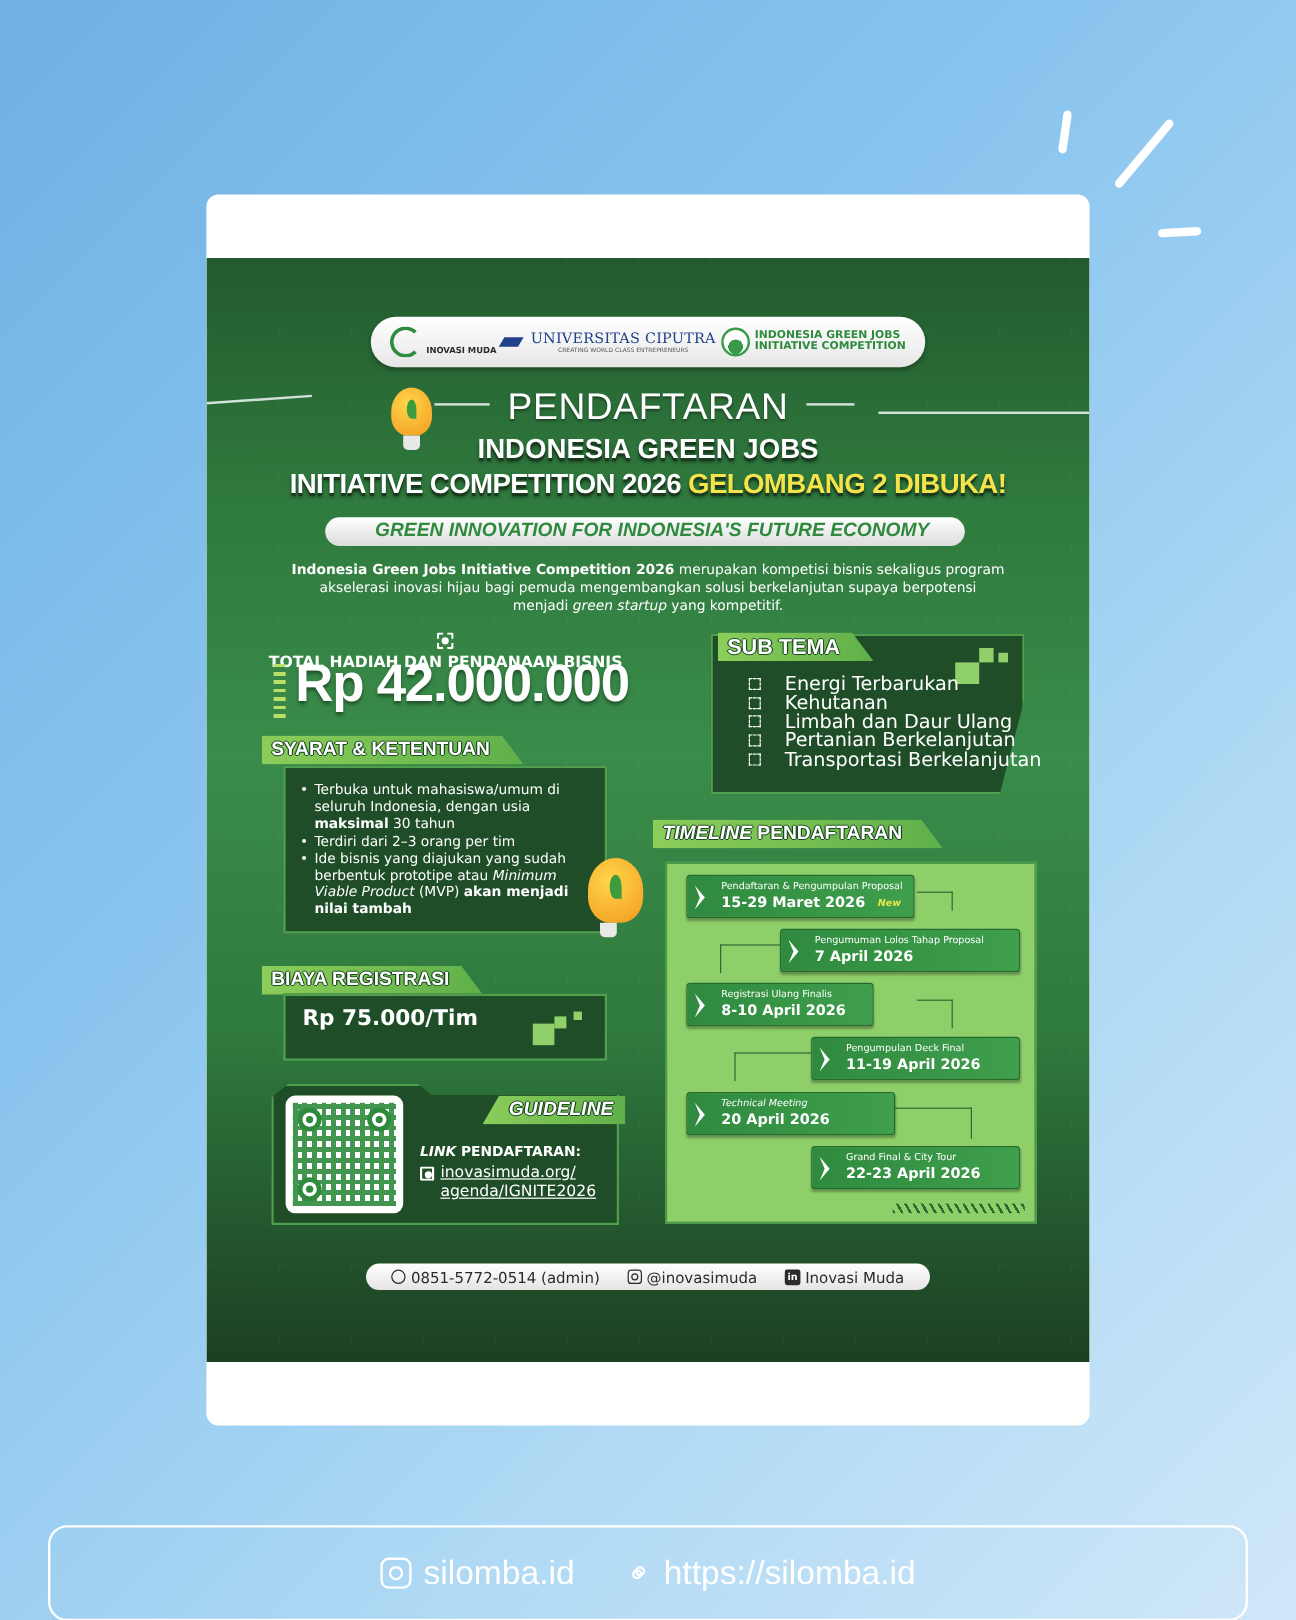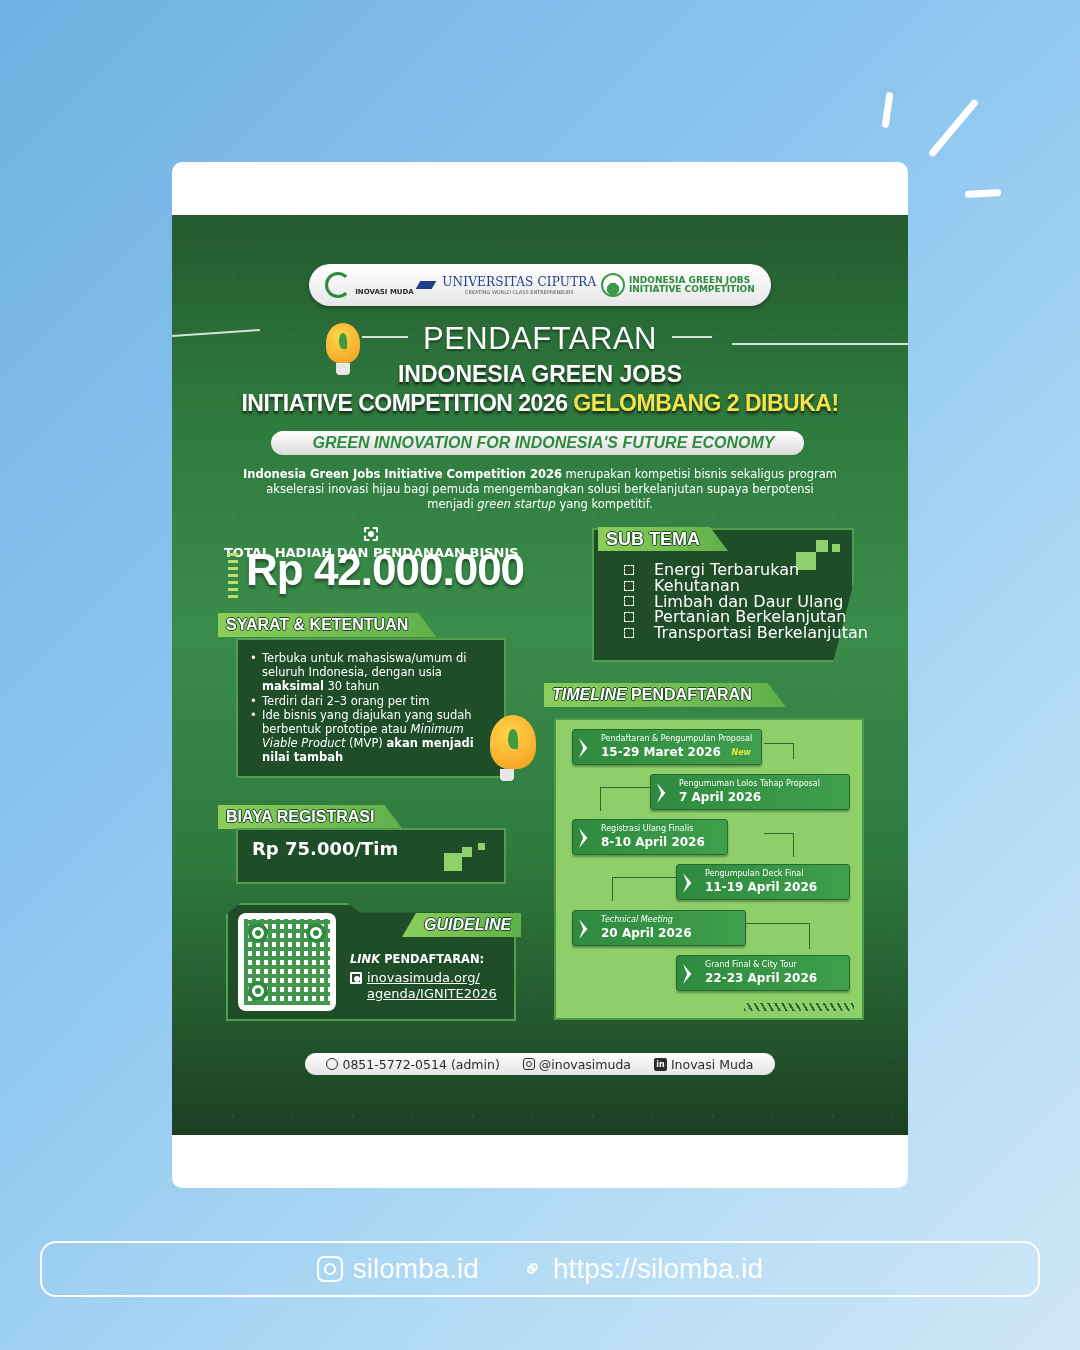--- a/index.html
+++ b/index.html
@@ -135,21 +135,21 @@
     display: flex; align-items: center; justify-content: space-around; padding: 0 10px;
     font-size: 12.5px; color: #2b2b2b;
   }
   .contact-item { display: flex; align-items: center; gap: 4px; }
   .wa-icon { width: 12px; height: 12px; border: 1.5px solid #2b2b2b; border-radius: 50%; }
   .ig-icon-s { width: 12px; height: 12px; border: 1.5px solid #2b2b2b; border-radius: 3px; position: relative; }
   .ig-icon-s::after { content: ""; position: absolute; left: 2px; top: 2px; width: 4px; height: 4px; border: 1.3px solid #2b2b2b; border-radius: 50%; }
   .in-icon { width: 13px; height: 13px; background: #2b2b2b; color: #fff; font-size: 8px; font-weight: bold; text-align: center; line-height: 13px; border-radius: 2px; }
 
   .footer-bar {
-    position: absolute; left: 40px; top: 1241px; width: 1000px; height: 56px;
+    position: absolute; left: 40px; top: 1271px; width: 1000px; height: 80px;
     border: 2px solid #fff; border-radius: 16px;
     display: flex; align-items: center; justify-content: center; gap: 44px;
     color: #fff; font-family: "Liberation Sans", sans-serif; font-size: 28px;
   }
   .footer-item { display: flex; align-items: center; gap: 10px; }
   .ig-icon-l { width: 26px; height: 26px; border: 2.5px solid #fff; border-radius: 7px; position: relative; }
   .ig-icon-l::after { content: ""; position: absolute; left: 5px; top: 5px; width: 8px; height: 8px; border: 2.5px solid #fff; border-radius: 50%; }
   .link-icon { font-size: 24px; transform: rotate(-45deg); display: inline-block; }
 </style>
 </head>

